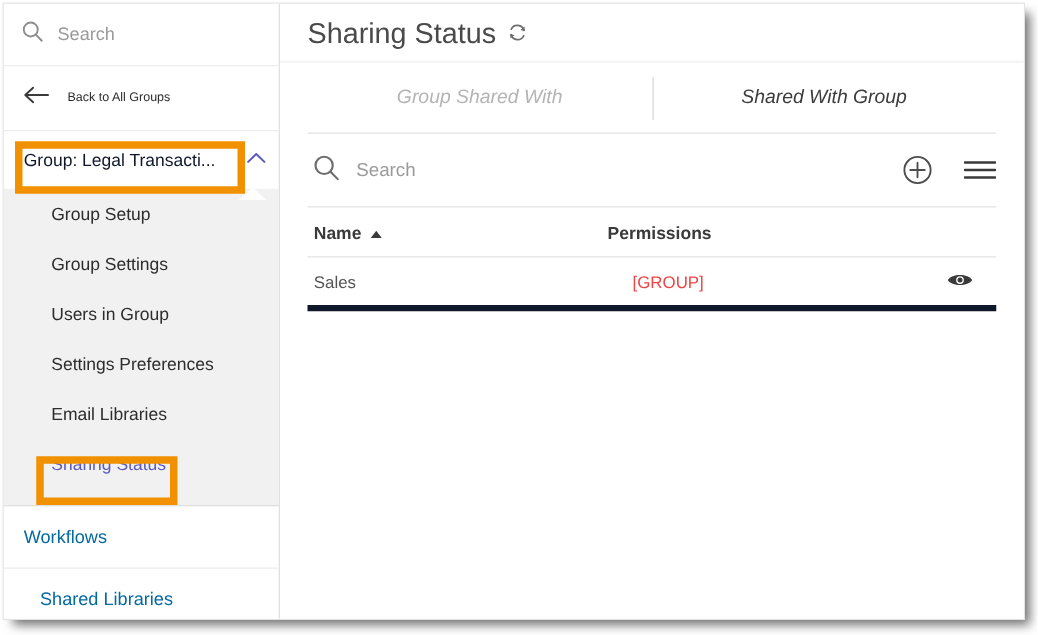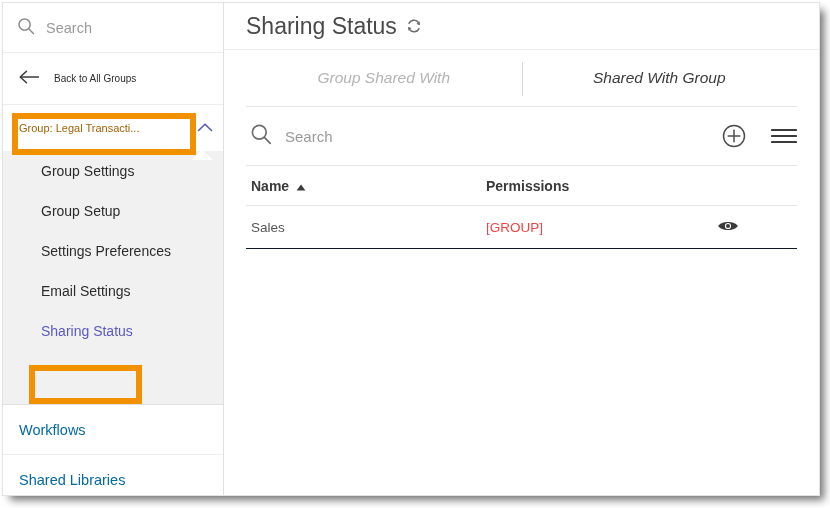--- a/index.html
+++ b/index.html
@@ -76,22 +76,22 @@
   }
 
   .sb-group {
     height: 45px;
     padding-left: 16px;
     padding-right: 10px;
     justify-content: space-between;
     border-bottom: none;
   }
   .sb-group-label {
-    color: #a16207;
-    font-size: 11px;
+    color: #0f172a;
+    font-size: 14px;
     white-space: nowrap;
   }
 
   
   #submenu {
     position: absolute;
     left: 0;
     top: 148px;
     width: 220px;
     height: 254px;
@@ -219,23 +219,24 @@
   #thead {
     height: 40px;
     border-bottom: 1px solid #e4e4e4;
     font-size: 14px;
     font-weight: bold;
     color: #3a3a3a;
     justify-content: flex-end;
   }
   #tbody-row {
     height: 43px;
-    border-bottom: 1px solid #0f172a;
+    border-bottom: 5px solid #0f172a;
     font-size: 13.5px;
     color: #555555;
+    gap: 20px;
   }
   .col-name { width: 240px; padding-left: 5px; box-sizing: border-box; display:flex; align-items:center; }
   .col-email { width: 222px; box-sizing: border-box; }
   .col-perm  { flex: 1; box-sizing: border-box; }
   #sort-arrow { margin-left: 7px; display: inline-block; }
   .perm-cell { padding-left: 9px; }
 
   .mono-dim { color: #ef4444; }
 </style>
 </head>
@@ -272,40 +273,43 @@
           <svg width="16" height="11" viewBox="0 0 16 11">
             <polyline points="1.5,8.5 8,2.2 14.5,8.5" fill="none" stroke="#5a5ac0" stroke-width="1.6" stroke-linecap="round" stroke-linejoin="round"></polyline>
           </svg>
         </span>
       </div>
 
       <div id="submenu">
         <div id="submenu-notch"></div>
 
         <div class="sub-item">
+          <span>Group Setup</span>
+        </div>
+        <div class="sub-item">
           <span>Group Settings</span>
         </div>
         <div class="sub-item">
-          <span>Group Setup</span>
+          <span>Users in Group</span>
         </div>
         <div class="sub-item">
           <span>Settings Preferences</span>
         </div>
         <div class="sub-item">
-          <span>Email Settings</span>
+          <span>Email Libraries</span>
         </div>
         <div class="sub-item active">
           <span>Sharing Status</span>
         </div>
       </div>
 
       <div class="sb-row sb-foot" style="position:absolute; top:402px; left:0; width:220px;">
         <span>Workflows</span>
       </div>
-      <div class="sb-row sb-foot" style="position:absolute; top:452px; left:0; width:220px; border-bottom:none;">
+      <div class="sb-row sb-foot" style="position:absolute; top:452px; left:13px; width:220px; border-bottom:none;">
         <span>Shared Libraries</span>
       </div>
     </div>
 
     <div id="main">
 
       <div id="page-header">
         <span id="page-title">Sharing Status</span>
         <span id="refresh-icon">
           <svg width="16" height="16" viewBox="0 0 16 16">

